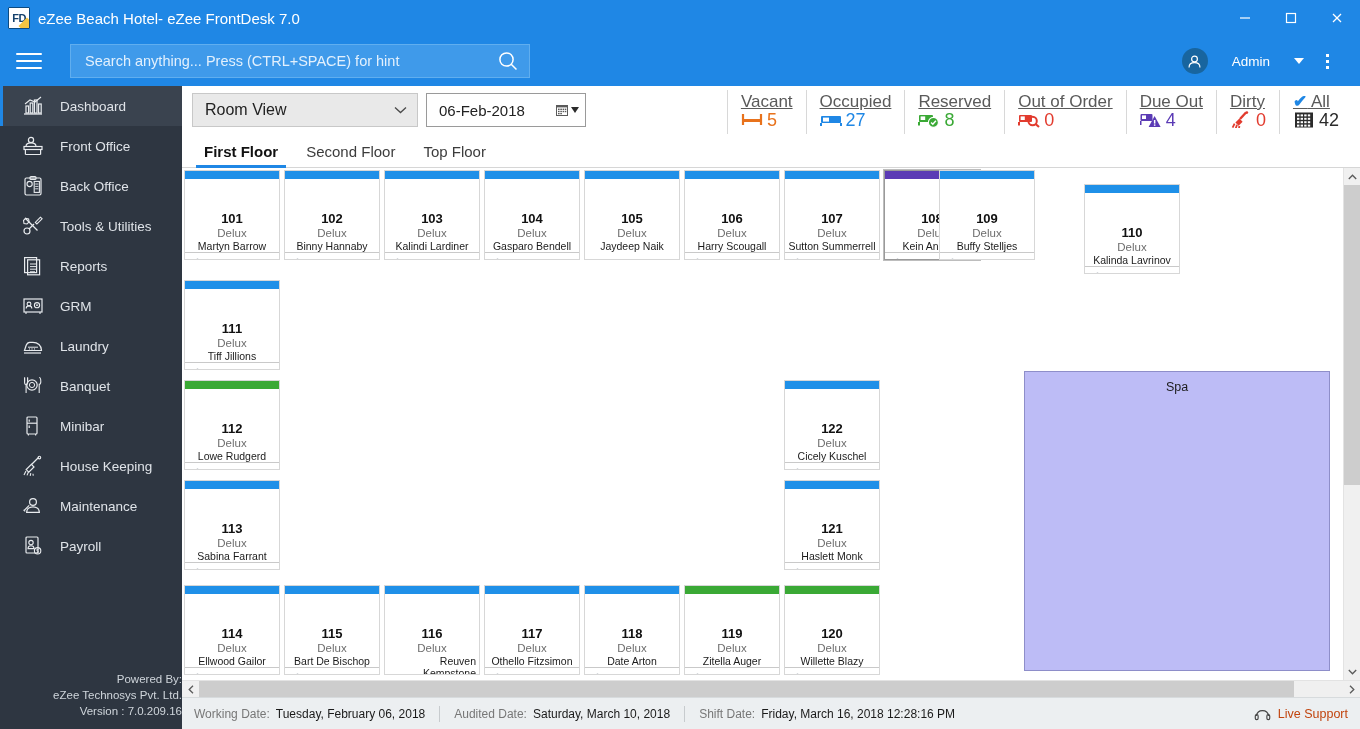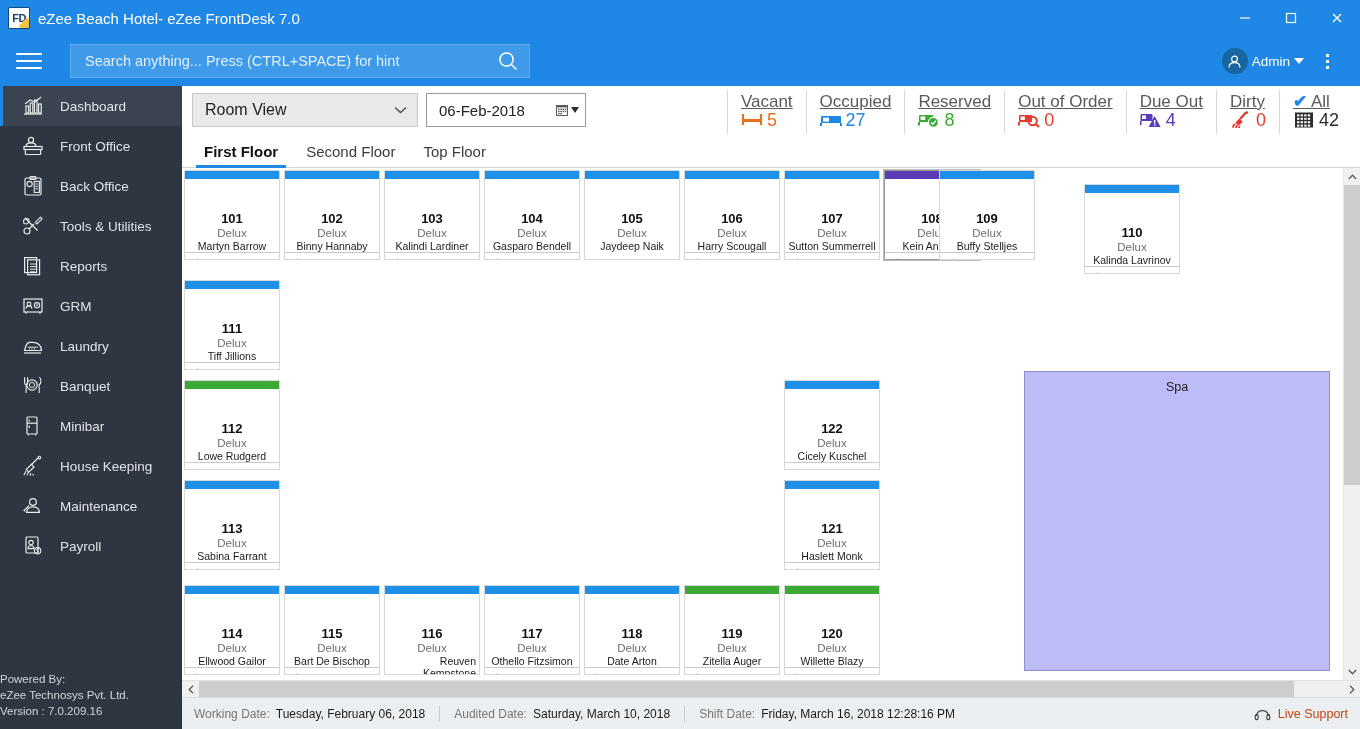--- a/index.html
+++ b/index.html
@@ -47,21 +47,21 @@
     width:460px;height:34px;background:#3f9aea;border:1px solid #60aeef;
     display:flex;align-items:center;padding:0 10px 0 14px;margin-left:12px;
   }
   .searchbox input{
     flex:1;background:transparent;border:none;outline:none;color:#000000;font-size:14.5px;
     font-family:Liberation Sans, sans-serif;
   }
   .searchbox input::placeholder{ color:#e2f0fd; opacity:1;}
   .search-icon{ width:22px;height:22px;flex:none;}
   .user-area{
-    position:absolute;right:56px;top:0;height:50px;display:flex;align-items:center;gap:4px;cursor:pointer;
+    position:absolute;right:56px;top:0;height:50px;display:flex;align-items:center;gap:24px;cursor:pointer;
   }
   .avatar{
     width:26px;height:26px;border-radius:50%;background:#18659f;
     display:flex;align-items:center;justify-content:center;
   }
   .user-name{ color:#ffffff;font-size:13.5px;}
   .caret-down{
     width:0;height:0;border-left:5px solid transparent;border-right:5px solid transparent;
     border-top:6px solid #ffffff;
   }
@@ -79,21 +79,21 @@
     width:182px;background:#2e3641;flex:none;position:relative;color:#e8ebee;
     display:flex;flex-direction:column;
   }
   .side-item{
     height:40px;display:flex;align-items:center;padding-left:22px;gap:16px;cursor:pointer;
     font-size:13.5px;color:#dfe3e8;
   }
   .side-item.active{ background:#3a434f; border-left:3px solid #1f87e5; padding-left:19px;}
   .side-ico{ width:22px;height:22px;flex:none;display:block;}
   .side-foot{
-    position:absolute;bottom:10px;left:0;right:0;text-align:left;
+    position:absolute;bottom:10px;left:0;right:0;text-align:right;
     font-size:11.5px;line-height:16px;color:#cfd5db;
   }
 
   
   .main{ flex:1; background:#ffffff; display:flex; flex-direction:column; min-width:0;}
 
   .toolbar{ height:48px; display:flex; align-items:center; padding:0 6px 0 6px; position:relative;}
   .vselect{
     width:226px;height:34px;background:#e9e9e9;border:1px solid #c8c8c8;
     display:flex;align-items:center;justify-content:space-between;padding:0 10px 0 12px;

